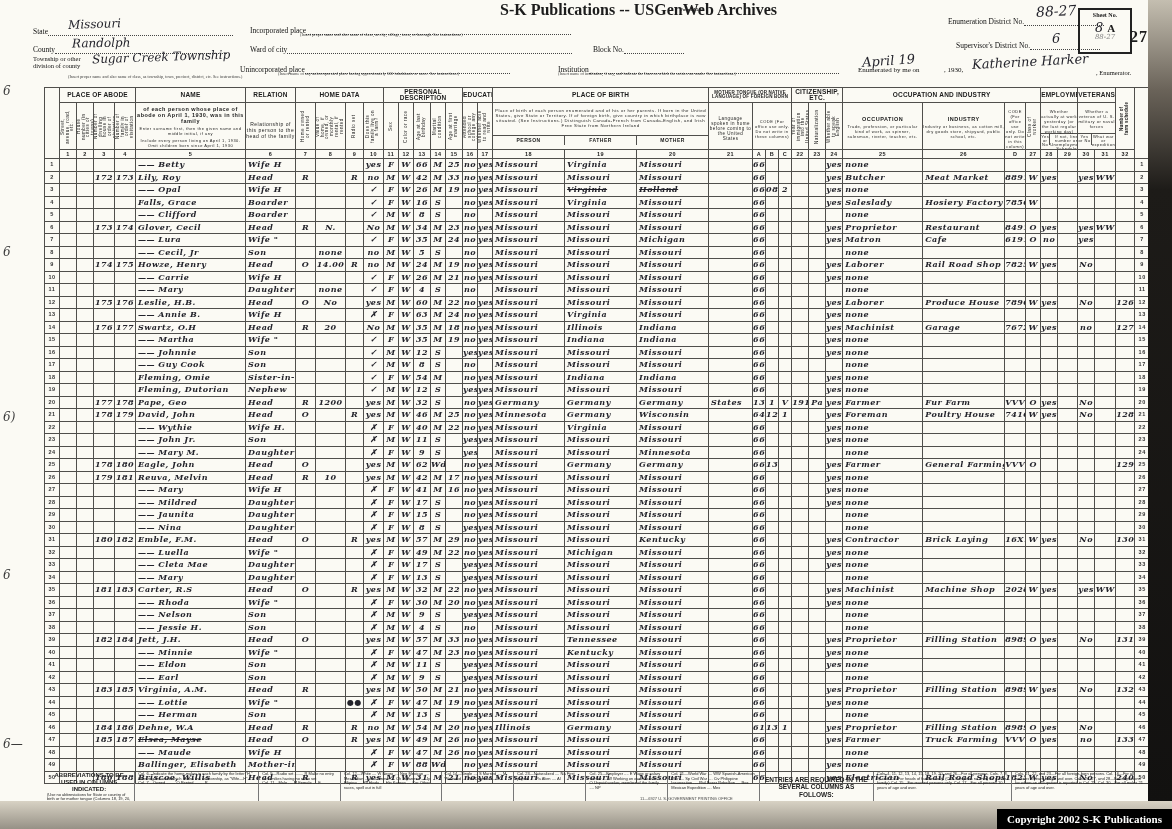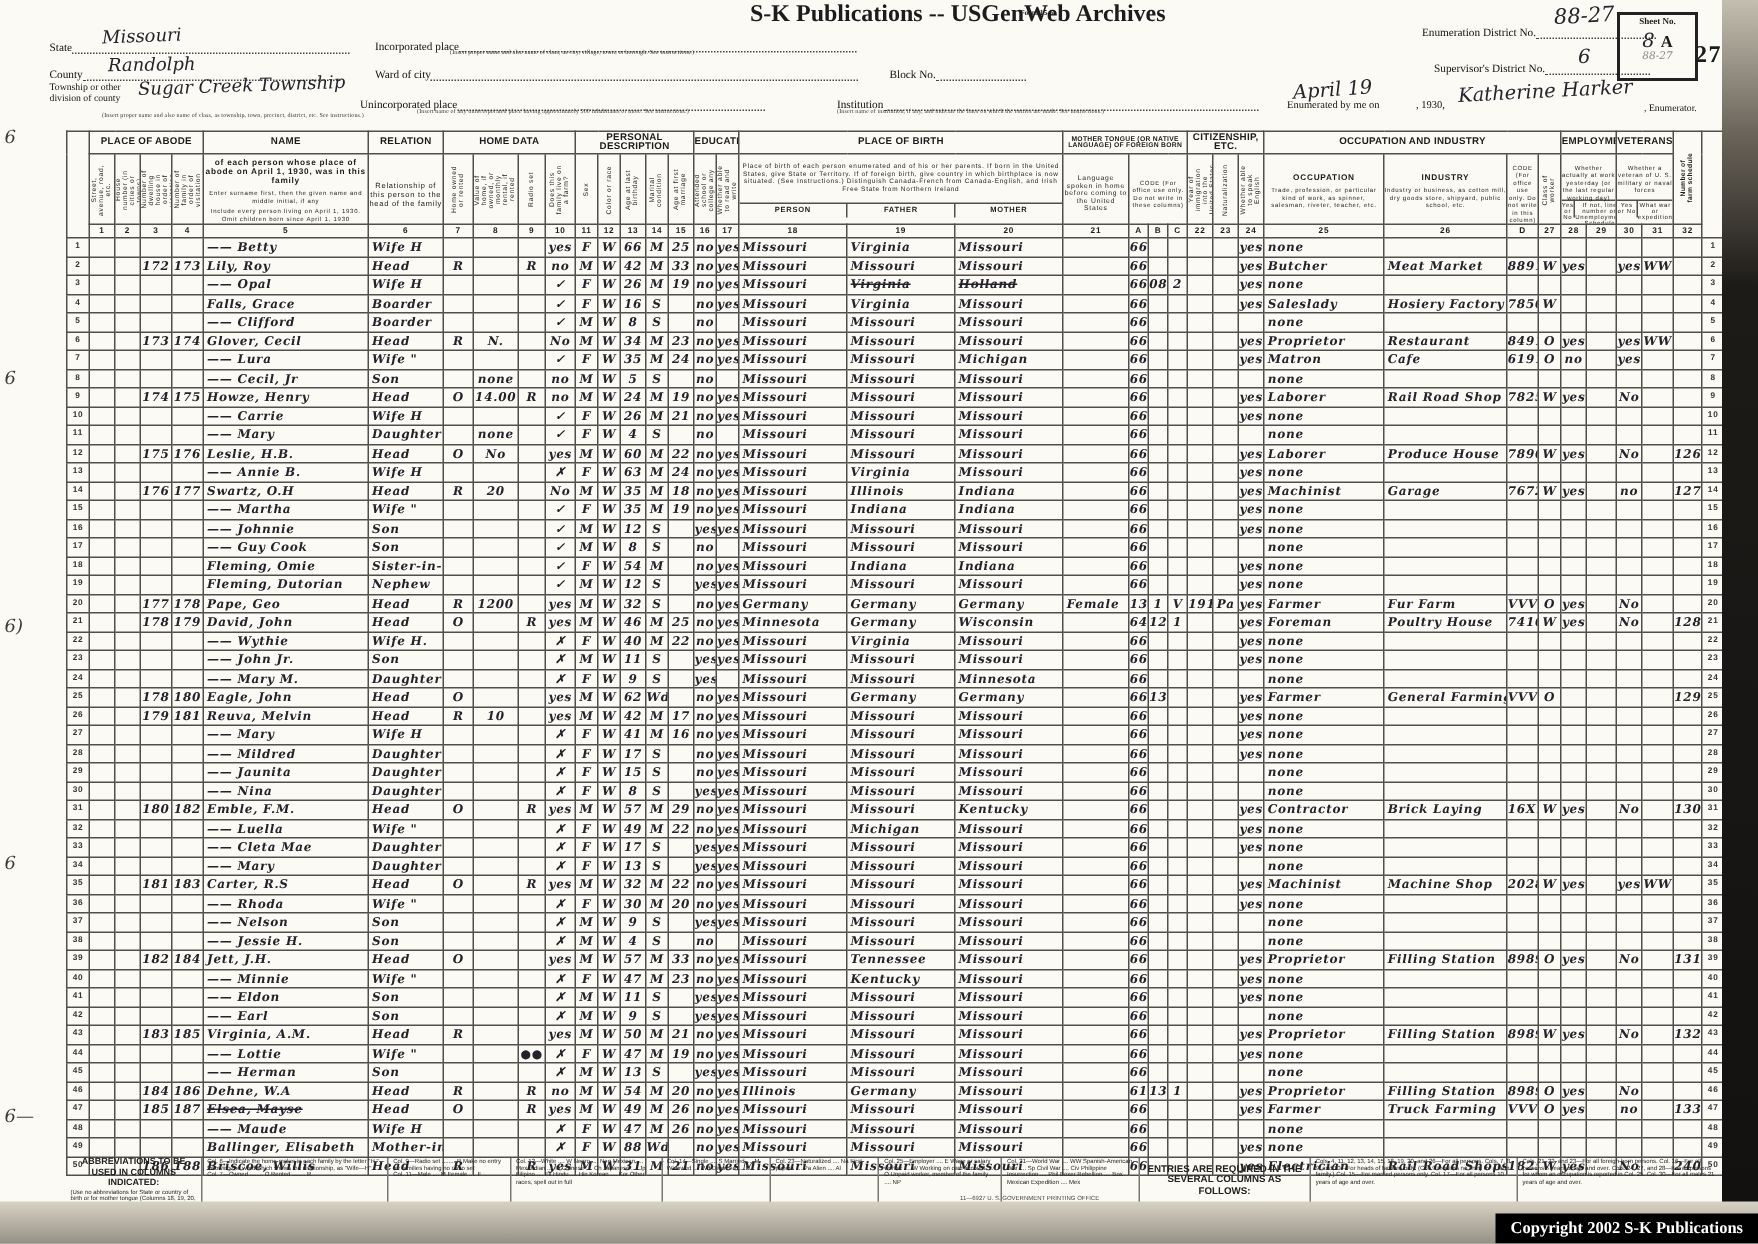--- a/index.html
+++ b/index.html
@@ -1115,21 +1115,21 @@
           <td class="hw">M</td>
           <td class="hw">W</td>
           <td class="hw">32</td>
           <td class="hw">S</td>
           <td class="hw"></td>
           <td class="hw">no</td>
           <td class="hw">yes</td>
           <td class="hw la">Germany</td>
           <td class="hw la">Germany</td>
           <td class="hw la">Germany</td>
-          <td class="hw la">Female</td>
+          <td class="hw la">States</td>
           <td class="hw">13</td>
           <td class="hw">1</td>
           <td class="hw">V</td>
           <td class="hw">1914</td>
           <td class="hw">Pa</td>
           <td class="hw">yes</td>
           <td class="hw la">Farmer</td>
           <td class="hw la">Fur Farm</td>
           <td class="hw">VVVV</td>
           <td class="hw">O</td>

